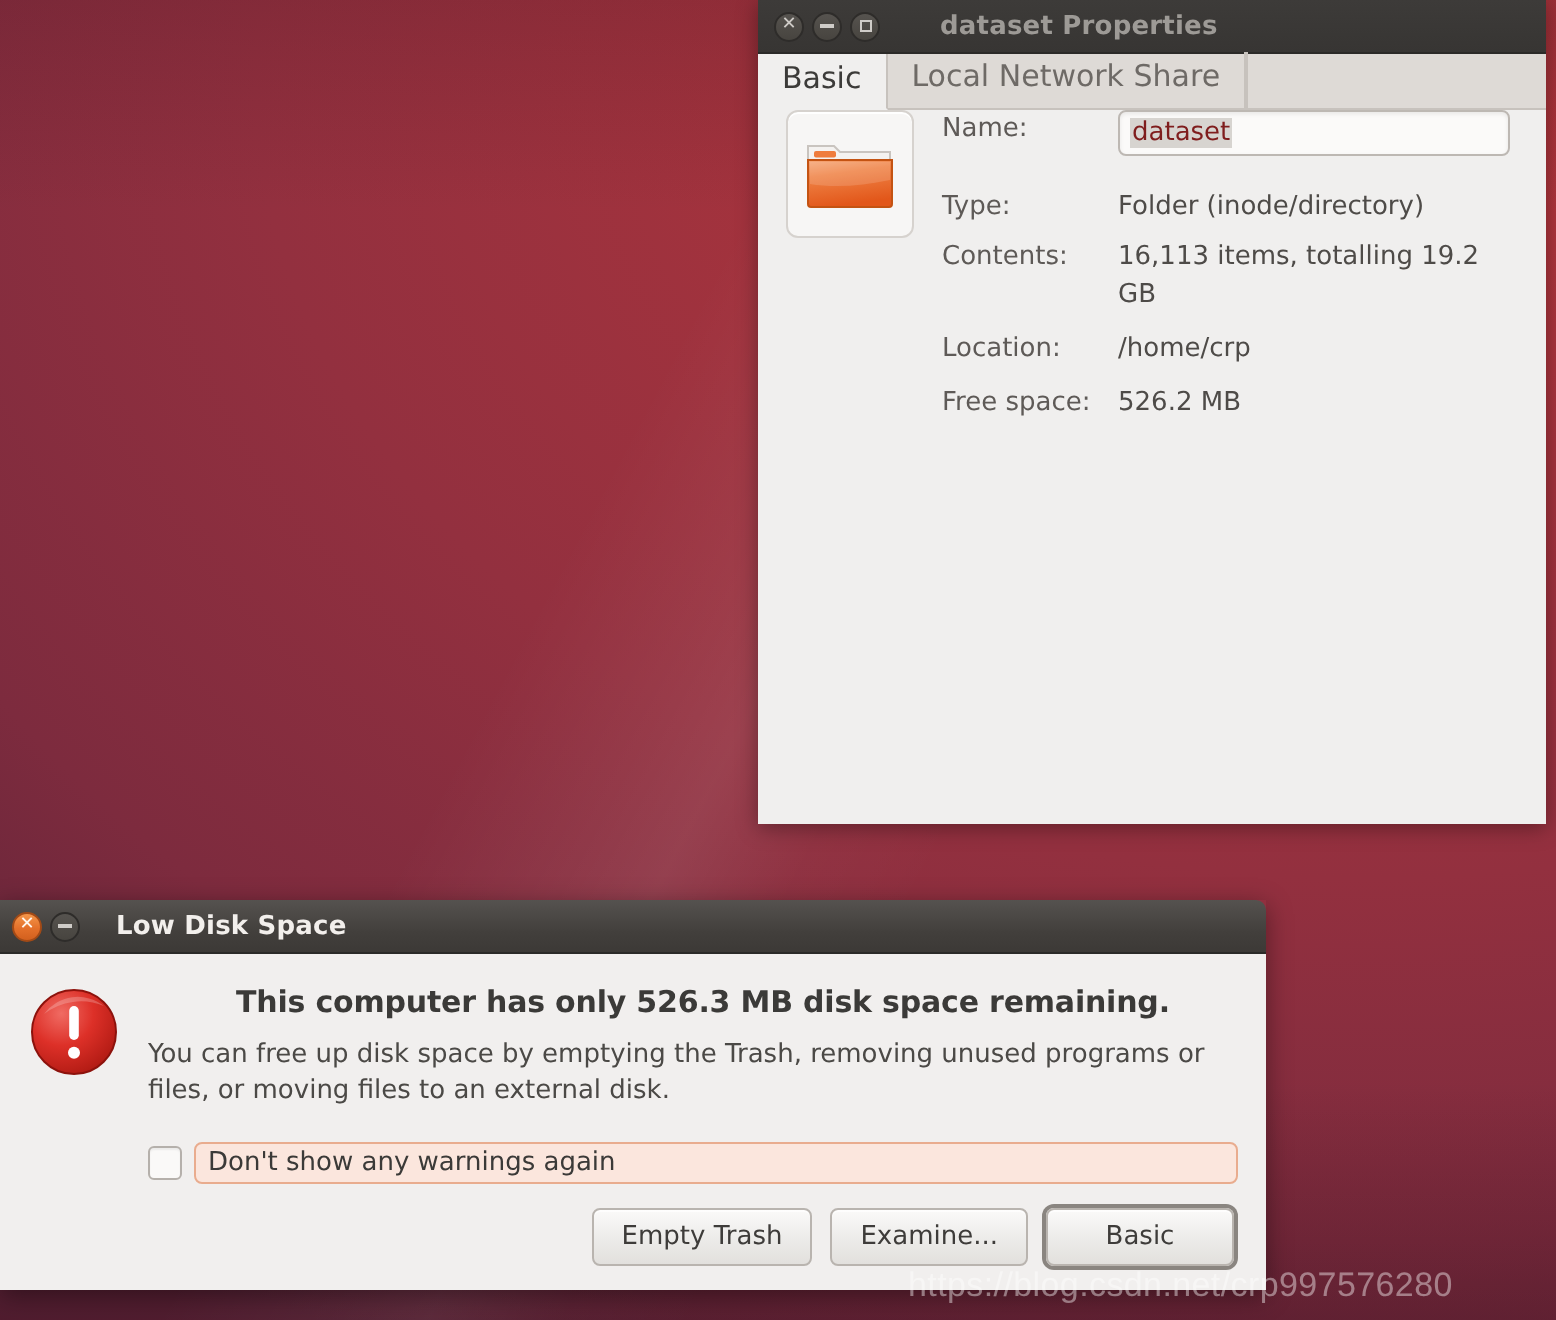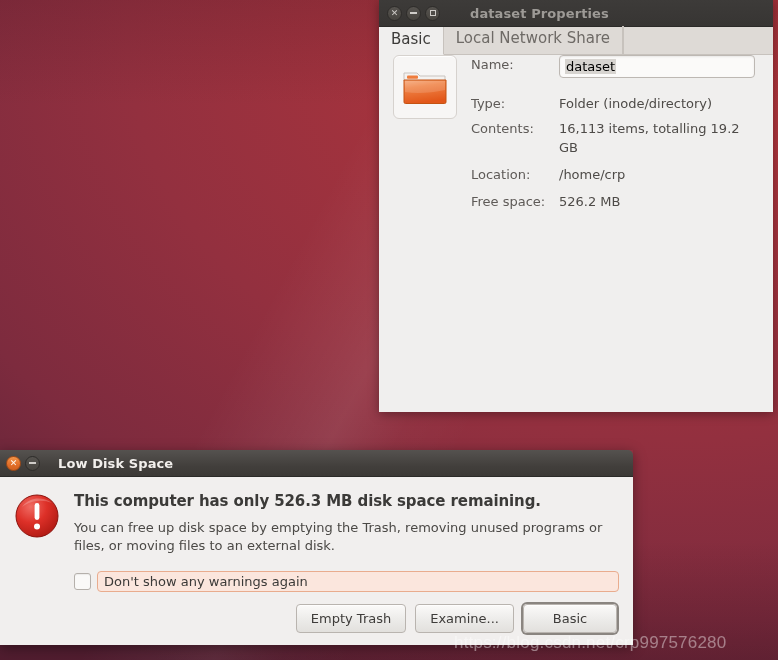--- a/index.html
+++ b/index.html
@@ -148,21 +148,21 @@
     background: #fbfaf9;
     border: 1px solid #bdb8b3;
     border-radius: 4px;
     box-sizing: border-box;
     display: flex; align-items: center;
     padding: 0 5px;
     box-shadow: inset 0 1px 2px rgba(0,0,0,0.08);
   }
   .nameinput .sel {
     background: #d7d4d0;
-    color: #000000;
+    color: #7f1d1d;
     font-size: 13px;
     padding: 0 1px;
   }
 
   
   #lowdisk {
     left: 0; top: 450px;
     width: 633px; height: 195px;
     box-shadow: 0 3px 12px rgba(0,0,0,0.4);
   }
@@ -176,21 +176,21 @@
     height: 168px;
     box-sizing: border-box;
     padding: 14px 14px 0 14px;
     position: relative;
   }
   .dlg-top { display: flex; gap: 14px; }
   .warn-ico { width: 46px; height: 46px; flex: none; margin-top: 2px; }
   .dlg-text { flex: 1; padding-top: 1px; }
   .dlg-head {
     font-size: 15px; font-weight: bold; color: #3b3a38;
-    margin-bottom: 9px; letter-spacing: -.1px;
+    margin-bottom: 9px; letter-spacing: -.1px; margin-left: 44px;
   }
   .dlg-sub { font-size: 13px; color: #4b4946; line-height: 18px; }
 
   .chk-row {
     display: flex; align-items: center; gap: 6px;
     margin: 16px 0 0 60px;
   }
   .chkbox {
     width: 15px; height: 15px; flex: none;
     background: #faf9f8;

